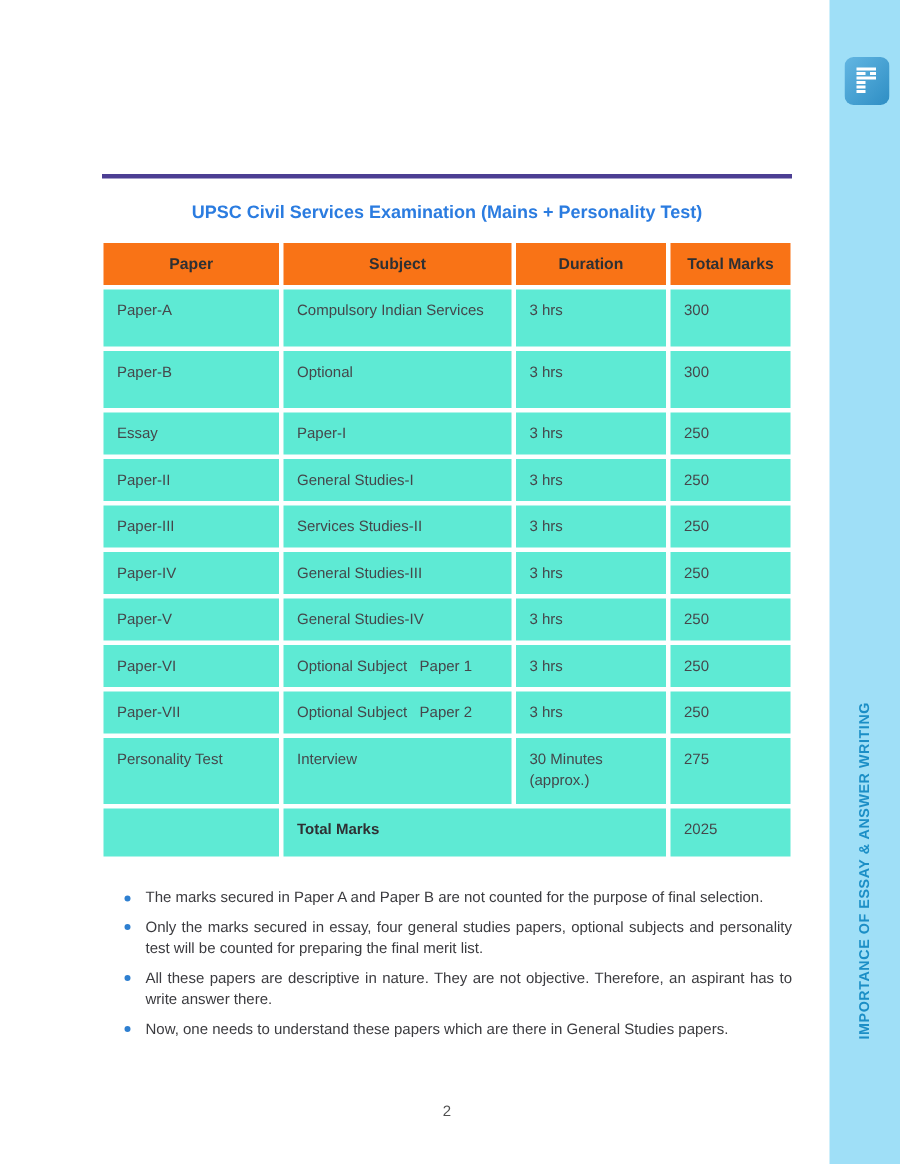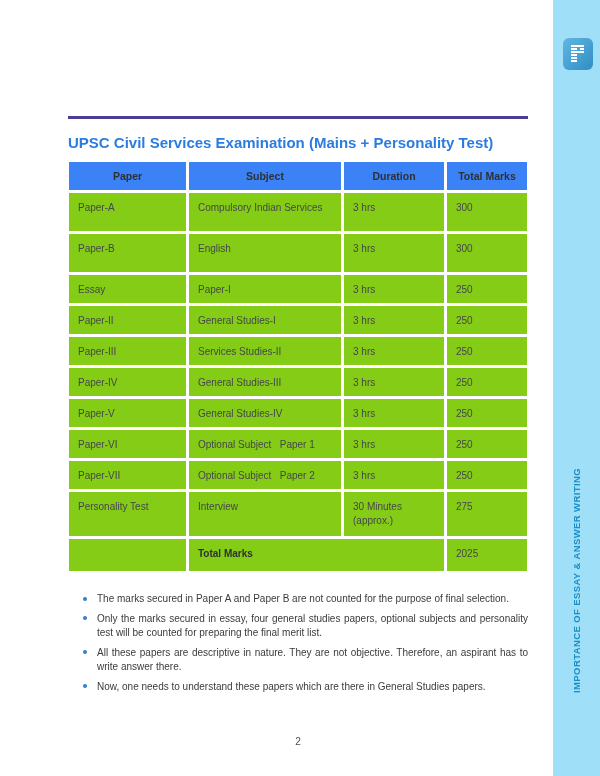--- a/index.html
+++ b/index.html
@@ -35,43 +35,43 @@
     white-space:nowrap;
   }
   
   .rule{
     position:absolute;left:68px;top:116px;
     width:460px;height:3px;
     background:#4c3e93;
   }
   .doc-title{
     position:absolute;left:68px;top:134px;width:460px;
-    text-align:left;
+    text-align:center;
     color:#2b7ce0;
     font-weight:bold;
-    font-size:15px;
+    font-size:12px;
   }
   
   .exam-table{
     position:absolute;left:69px;top:162px;width:458px;
     display:grid;
     grid-template-columns:117px 152px 100px 80px;
     grid-template-rows:28px 38px 38px 28px 28px 28px 28px 28px 28px 28px 44px 32px;
     gap:3px;
     background:#ffffff;
   }
   .th{
-    background:#3b82f6;
+    background:#f97316;
     display:flex;align-items:center;justify-content:center;
     font-weight:bold;
     font-size:10.5px;
     color:#2e3033;
   }
   .td{
-    background:#84cc16;
+    background:#5eead4;
     padding:8px 9px 0 9px;
     font-size:10px;
     color:#45474b;
     line-height:1.4;
     white-space:pre-wrap;
     overflow:hidden;
   }
   .td.bold{font-weight:bold;color:#2e3033;}
   .td.span2{grid-column:2 / span 2;}
   
@@ -138,21 +138,21 @@
     <div class="th">Subject</div>
     <div class="th">Duration</div>
     <div class="th">Total Marks</div>
 
     <div class="td">Paper-A</div>
     <div class="td">Compulsory Indian Services</div>
     <div class="td">3 hrs</div>
     <div class="td">300</div>
 
     <div class="td">Paper-B</div>
-    <div class="td">English</div>
+    <div class="td">Optional</div>
     <div class="td">3 hrs</div>
     <div class="td">300</div>
 
     <div class="td">Essay</div>
     <div class="td">Paper-I</div>
     <div class="td">3 hrs</div>
     <div class="td">250</div>
 
     <div class="td">Paper-II</div>
     <div class="td">General Studies-I</div>

